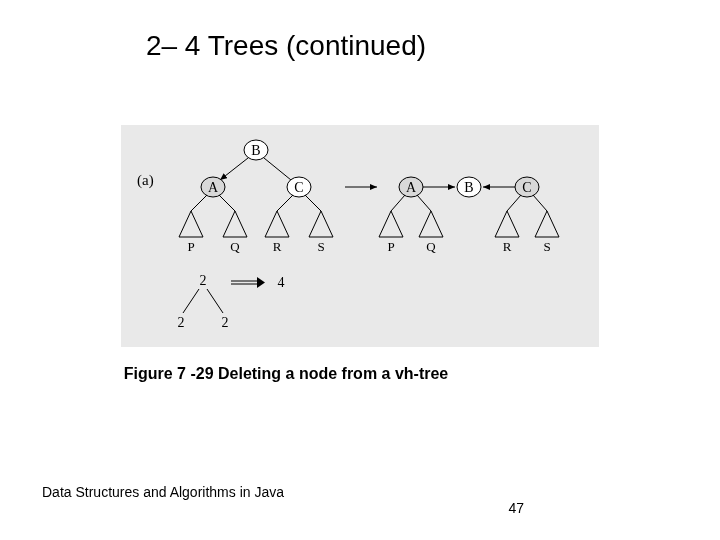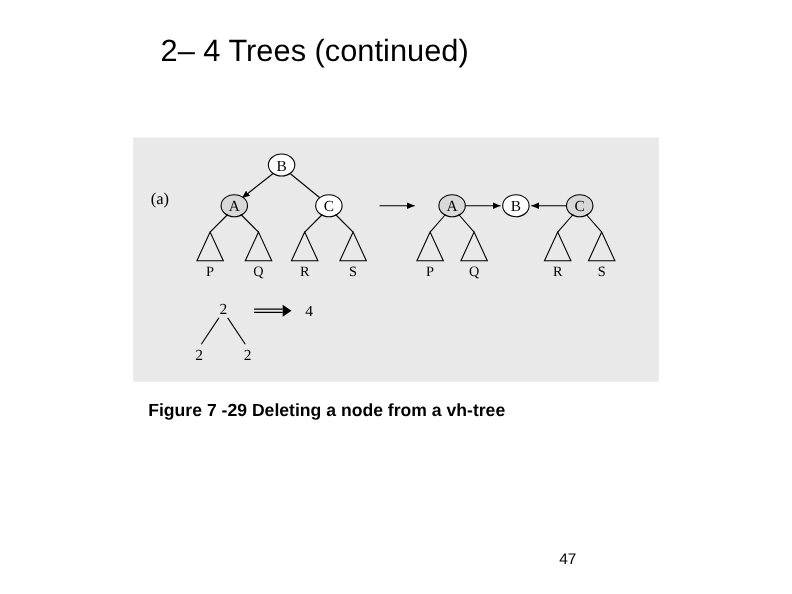--- a/index.html
+++ b/index.html
@@ -1,20 +1,20 @@
 <!DOCTYPE html>
 <html><head>
 <meta charset="utf-8">
 <style>
   * { box-sizing: border-box; margin: 0; padding: 0; }
   html, body { width: 720px; height: 540px; background: #fff; font-family: Arial, Helvetica, sans-serif; color: #000; }
   .slide { position: relative; width: 572px; height: 540px; }
   .title { position: absolute; top: 30px; left: 0; width: 100%; text-align: center; font-size: 28px; font-weight: 400; }
   .figure-panel { position: absolute; left: 121px; top: 125px; width: 478px; height: 222px; background: #e9e9e9; }
-  .caption { position: absolute; top: 365px; left: 0; width: 100%; text-align: center; font-size: 16px; font-weight: bold; margin-left: 11px; }
+  .caption { position: absolute; top: 365px; left: 0; width: 100%; text-align: center; font-size: 16px; font-weight: bold; }
   .footer-left { position: absolute; bottom: 40px; left: 42px; font-size: 14px; }
   .footer-right { position: absolute; bottom: 24px; right: 48px; font-size: 14px; }
   svg text { font-family: "Times New Roman", Times, serif; }
   .node { fill: #fff; stroke: #000; stroke-width: 1; }
   .node-gray { fill: #d8d8d8; stroke: #000; stroke-width: 1; }
   .edge { stroke: #000; stroke-width: 1; fill: none; }
   .tri { stroke: #000; stroke-width: 1; fill: none; }
   .lbl { font-size: 14px; }
   .lbl-big { font-size: 15px; }
   .lbl-sm { font-size: 13px; }
@@ -100,15 +100,16 @@
       <defs>
         <marker id="ah" markerWidth="8" markerHeight="8" refX="7" refY="3" orient="auto">
           <path d="M0,0 L7,3 L0,6 Z" fill="#000"></path>
         </marker>
       </defs>
     </svg>
   </div>
 
   <div class="caption">Figure 7 -29 Deleting a node from a vh-tree</div>
 
+  <div class="footer-left">Data Structures and Algorithms in Java</div>
   <div class="footer-right">47</div>
 
 </div>
 
 </body></html>

